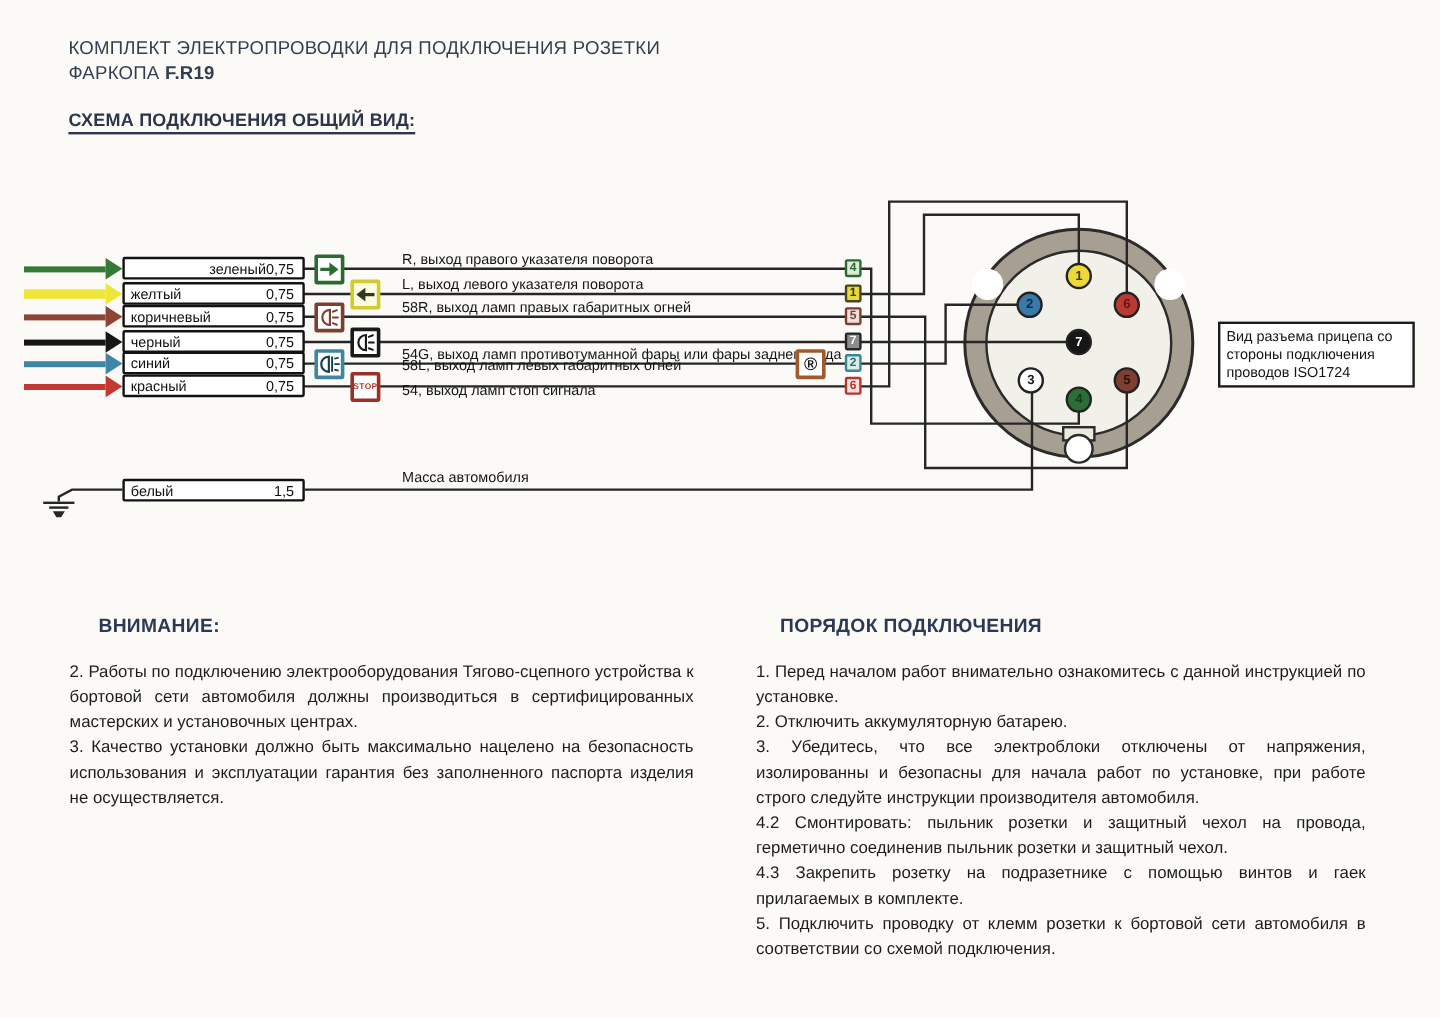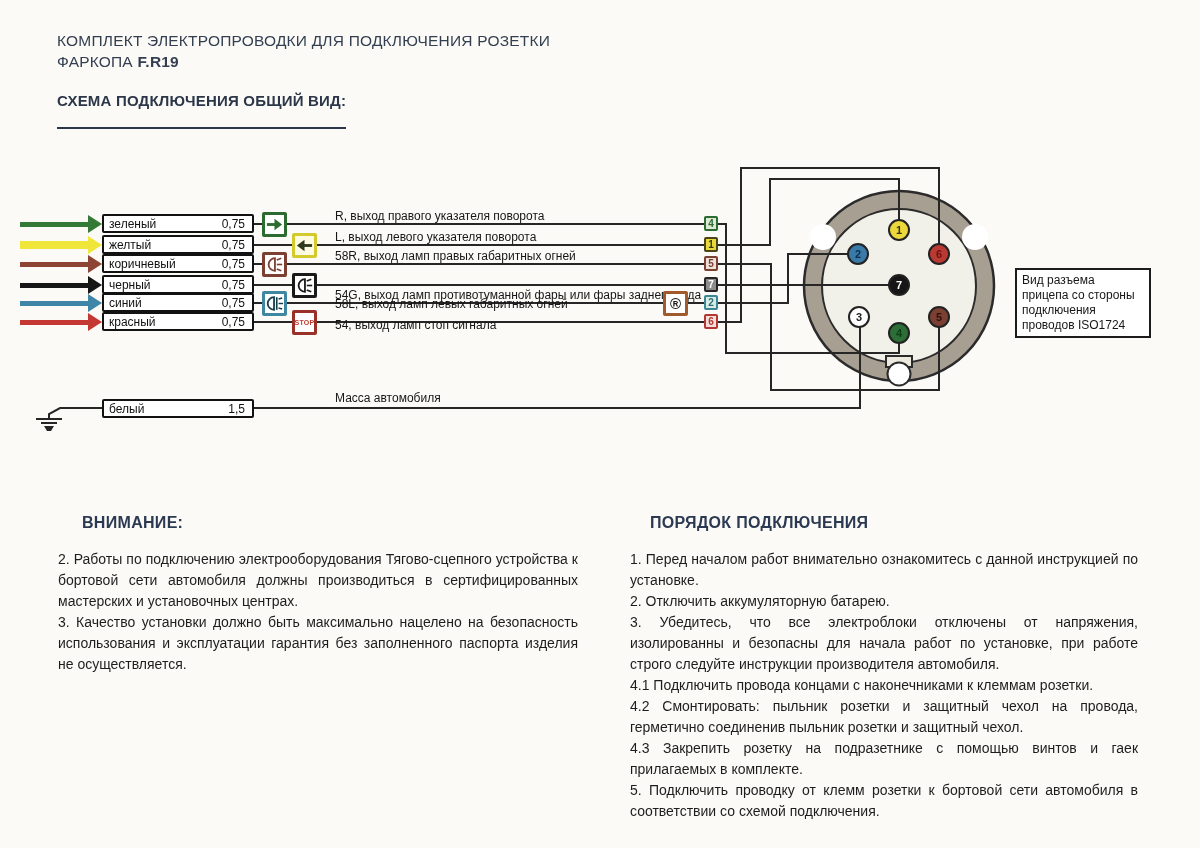--- a/index.html
+++ b/index.html
@@ -1,21 +1,21 @@
 <!DOCTYPE html>
 <html><head>
 <meta charset="utf-8">
 <style>
   html,body{margin:0;padding:0;}
   body{width:1200px;height:848px;background:#fbfaf7;font-family:"Liberation Sans",sans-serif;color:#1f1f1f;position:relative;overflow:hidden;}
   .abs{position:absolute;}
   
   .title{left:57px;top:30px;font-size:15.5px;line-height:21px;color:#333f50;letter-spacing:.2px;}
   .title b{font-weight:bold;}
-  .scheme-head{left:57px;top:92px;font-size:15px;font-weight:bold;color:#2b3648;border-bottom:2px solid #2b3648;padding-bottom:18px;letter-spacing:.2px;}
+  .scheme-head{left:57px;top:92px;font-size:15px;font-weight:bold;color:#2b3648;border-bottom:2px solid #2b3648;padding-bottom:1px;letter-spacing:.2px;}
   
   svg.wiring{left:0;top:0;}
   .wbox{left:102px;width:152px;height:19px;background:#fff;border:2px solid #121212;border-radius:2px;box-sizing:border-box;display:flex;justify-content:space-between;align-items:center;padding:0 7px 0 5px;font-size:12px;color:#111;z-index:3;}
   .warrow{height:5px;z-index:2;}
   .whead{width:0;height:0;border-top:9px solid transparent;border-bottom:9px solid transparent;border-left:14px solid #000;z-index:2;}
   .wicon{width:25px;height:25px;background:#fff;border:3px solid #000;border-radius:2px;box-sizing:border-box;z-index:4;display:flex;align-items:center;justify-content:center;}
   .wicon svg{display:block;}
   .ic-green{border-color:#2c6b2f;}
   .ic-yellow{border-color:#d3ca2e;background:#fdfbe2;}
   .ic-brown{border-color:#7c4032;}
@@ -25,21 +25,21 @@
   .ic-rev{left:663px;top:291px;width:25px;height:25px;border-color:#a2592c;font-size:15px;color:#161616;font-weight:bold;}
   .sig{left:335px;font-size:12px;color:#161616;z-index:3;white-space:nowrap;}
   .pinbox{left:704px;width:14px;height:15px;box-sizing:border-box;border:2px solid #000;border-radius:2px;font-size:10px;font-weight:bold;display:flex;align-items:center;justify-content:center;z-index:3;background:#fff;}
   .pb4{border-color:#2c6b2f;background:#dcead7;color:#2c6b2f;}
   .pb1{border-color:#4a4416;background:#e8d93c;color:#3a3512;}
   .pb5{border-color:#7c4032;background:#f0e0da;color:#7c4032;}
   .pb7{border-color:#262626;background:#8d8d8d;color:#fff;}
   .pb2{border-color:#3b8693;background:#d8ece6;color:#2f6b76;}
   .pb6{border-color:#b03830;background:#f5dfdc;color:#b03830;}
   .pin{width:22px;height:22px;border:2px solid #222;border-radius:50%;box-sizing:border-box;font-size:11px;font-weight:bold;display:flex;align-items:center;justify-content:center;z-index:5;}
-  .notebox{left:1015px;top:268px;width:136px;box-sizing:border-box;border:2px solid #1c1c1c;background:#fff;padding:3px 5px;font-size:12px;line-height:15px;color:#161616;z-index:3;}
+  .notebox{left:1015px;top:268px;width:164px;box-sizing:border-box;border:2px solid #1c1c1c;background:#fff;padding:3px 5px;font-size:12px;line-height:15px;color:#161616;z-index:3;}
   .mass{left:335px;top:391px;font-size:12px;color:#161616;z-index:3;}
   
   .col{top:512px;font-size:14px;line-height:21px;color:#1d1d1d;}
   .col .hd{font-size:16px;font-weight:bold;color:#2b3a52;letter-spacing:.3px;margin-bottom:16px;}
   .col .body div{text-align:justify;}
   .col-left{left:58px;width:520px;}
   .col-left .hd{margin-left:24px;}
   .col-right{left:630px;width:508px;}
   .col-right .hd{margin-left:20px;}
 </style>
@@ -85,21 +85,21 @@
   <g stroke="#262626" stroke-width="2" fill="none">
     <path d="M102 408 H60 L49 414 V418"></path>
     <path d="M36 419 H62"></path>
       <path d="M41 423 H57"></path>
     <polygon points="44,426 54,426 51,431 47,431" fill="#262626" stroke="none"></polygon>
   </g>
 </svg>
 
 <div class="abs warrow" style="left: 20px; top: 222px; width: 68px; background: rgb(53, 121, 55);"></div>
 <div class="abs whead" style="left: 88px; top: 215px; border-left-color: rgb(53, 121, 55);"></div>
-<div class="abs wbox" style="top:214px;">
+<div class="abs wbox" style="top:214px;justify-content:flex-end;">
   <span>зеленый</span>
   <span>0,75</span>
 </div>
 <div class="abs wicon ic-green" style="left:262px;top:212px;">
   <svg width="19" height="19" viewBox="0 0 20 20">
       <line x1="2" y1="10" x2="11" y2="10" stroke="#2c6b2f" stroke-width="3"></line>
       <polygon points="10,4 18,10 10,16" fill="#2c6b2f"></polygon>
     </svg>
 </div>
 <div class="abs sig" style="top:209px;">R, выход правого указателя поворота</div>
@@ -206,18 +206,17 @@
     <div>3. Качество установки должно быть максимально нацелено на безопасность использования и эксплуатации гарантия без заполненного паспорта изделия не осуществляется.</div>
   </div>
 </div>
 
 <div class="abs col col-right">
   <div class="hd">ПОРЯДОК ПОДКЛЮЧЕНИЯ</div>
   <div class="body">
     <div>1. Перед началом работ внимательно ознакомитесь с данной инструкцией по установке.</div>
     <div>2.  Отключить аккумуляторную батарею.</div>
     <div>3. Убедитесь, что все электроблоки отключены от напряжения, изолированны и безопасны для начала работ по установке, при работе строго следуйте инструкции производителя автомобиля.</div>
-    <div>4.1  Подключить провода концами с наконечниками к клеммам розетки.</div>
     <div>4.2 Смонтировать: пыльник розетки и защитный чехол на провода, герметично соединенив пыльник розетки и защитный чехол.</div>
     <div>4.3 Закрепить розетку на подразетнике с помощью винтов и гаек прилагаемых в комплекте.</div>
     <div>5.  Подключить проводку от клемм розетки к бортовой сети автомобиля в соответствии со схемой подключения.</div>
   </div>
 </div>
 
 </body></html>

